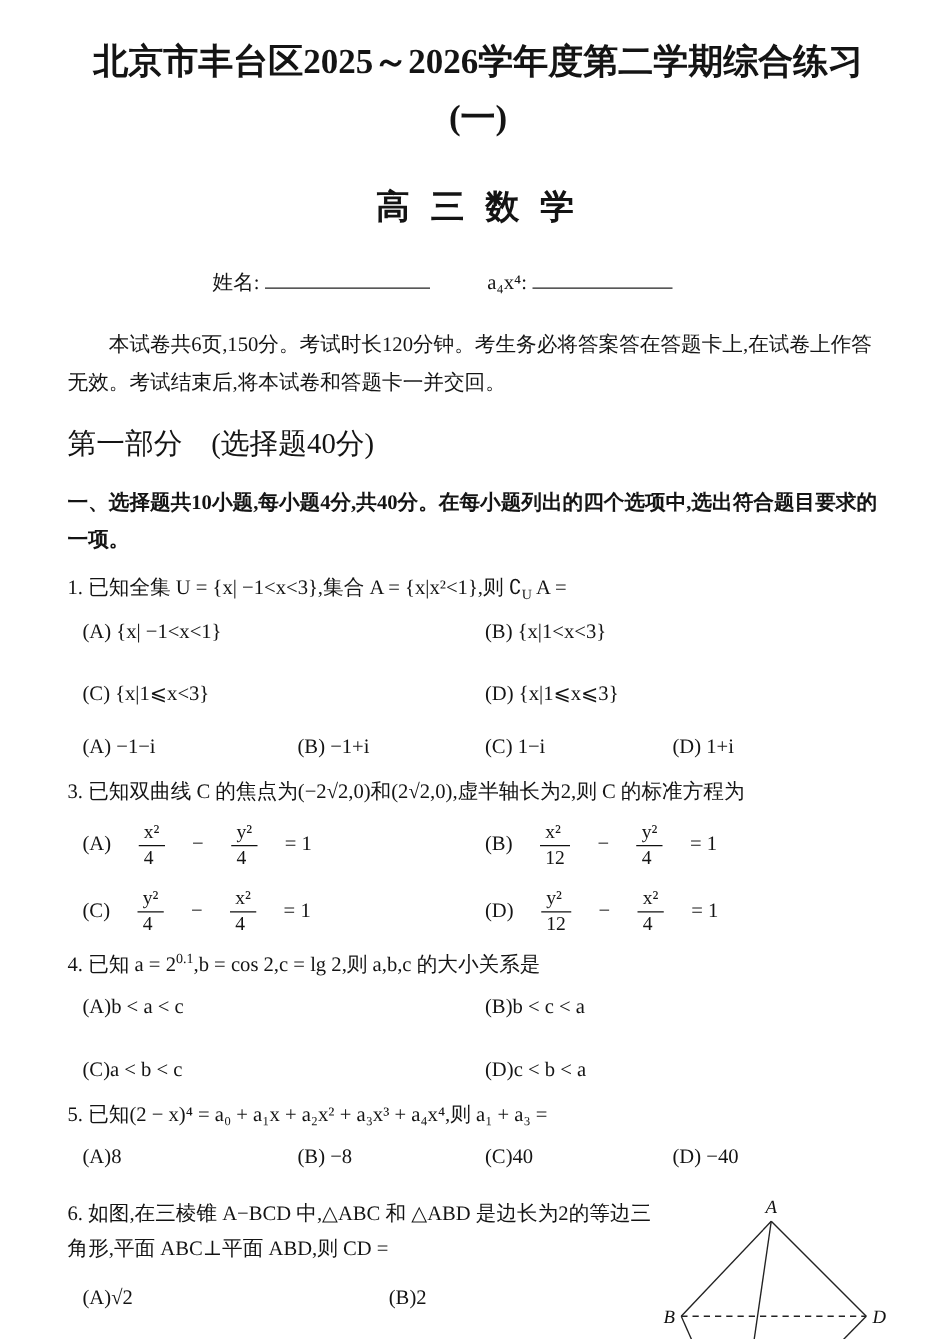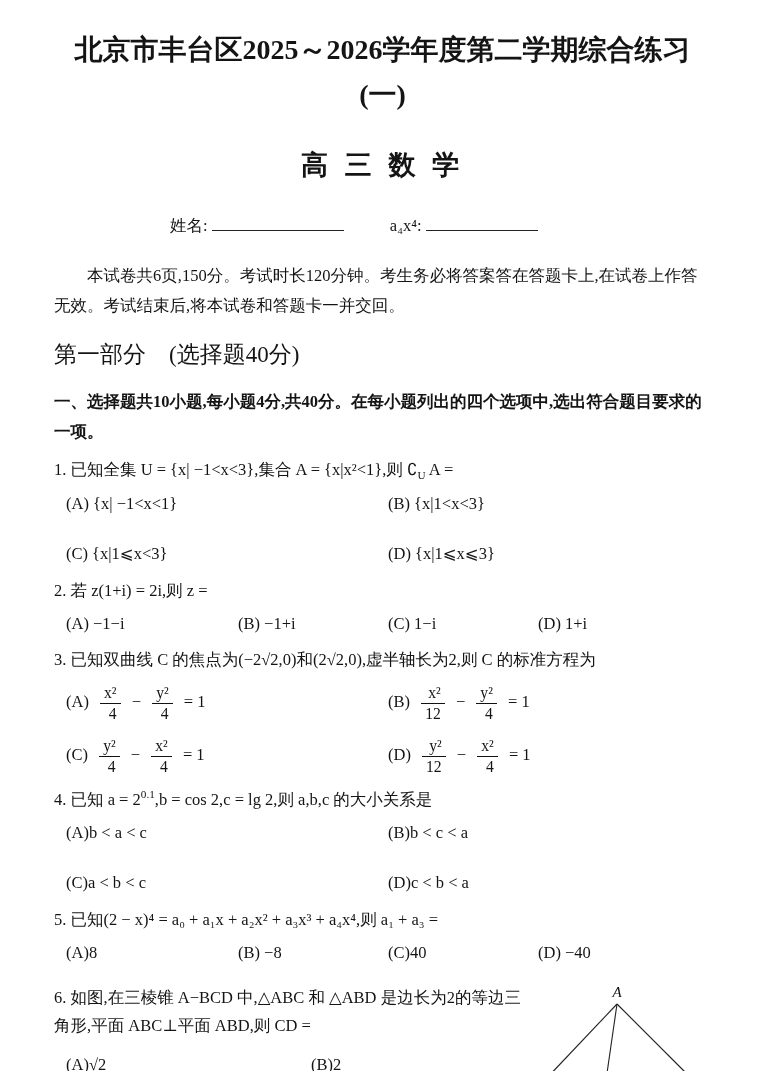--- a/index.html
+++ b/index.html
@@ -33,22 +33,22 @@
   .question { margin-top: 9px; }
   .stem { line-height: 1.7; }
   .opts { padding-left: 12px; margin-top: 6px; }
   .opts-2 { display: grid; grid-template-columns: 322px 1fr; row-gap: 24px; }
   .opts-4 { display: grid; grid-template-columns: 172px 150px 150px 1fr; }
   .opts-frac { row-gap: 14px; margin-top: 10px; }
   .opt { white-space: nowrap; }
   sub { font-size: 0.68em; }
   sup { font-size: 0.68em; }
   .frac {
-    display: inline-block; vertical-align: middle; text-align: right;
-    line-height: 1.15; font-size: 0.95em; margin: 0 7px;
+    display: inline-block; vertical-align: middle; text-align: left;
+    line-height: 1.15; font-size: 0.95em; margin: 0 18px;
   }
   .frac .num { display: block; border-bottom: 1px solid #111; padding: 0 4px 1px; }
   .frac .den { display: block; padding: 1px 4px 0; }
   .q6-wrap { display: flex; margin-top: 9px; }
   .q6-left { flex: 1; padding-right: 6px; }
   .q6-left .opts-2 { grid-template-columns: 245px 1fr; row-gap: 28px; margin-top: 12px; }
   .q6-fig { flex: 0 0 182px; width: 182px; padding-top: 2px; }
   svg line { stroke: #222; stroke-width: 1.1; }
   svg text { font-family: "Liberation Serif", "DejaVu Serif", serif; font-style: italic; font-size: 15px; fill: #111; }
 </style>
@@ -78,21 +78,20 @@
     </div>
     <div class="opts opts-2">
       <span class="opt">(A) {x| −1&lt;x&lt;1}</span>
       <span class="opt">(B) {x|1&lt;x&lt;3}</span>
       <span class="opt">(C) {x|1⩽x&lt;3}</span>
       <span class="opt">(D) {x|1⩽x⩽3}</span>
     </div>
   </div>
 
   <div class="question">
-    <div class="stem">2. 若 z(1+i) = 2i,则 z =</div>
     <div class="opts opts-4">
       <span class="opt">(A) −1−i</span>
       <span class="opt">(B) −1+i</span>
       <span class="opt">(C) 1−i</span>
       <span class="opt">(D) 1+i</span>
     </div>
   </div>
 
   <div class="question">
     <div class="stem">3. 已知双曲线 C 的焦点为(−2√2,0)和(2√2,0),虚半轴长为2,则 C 的标准方程为</div>

